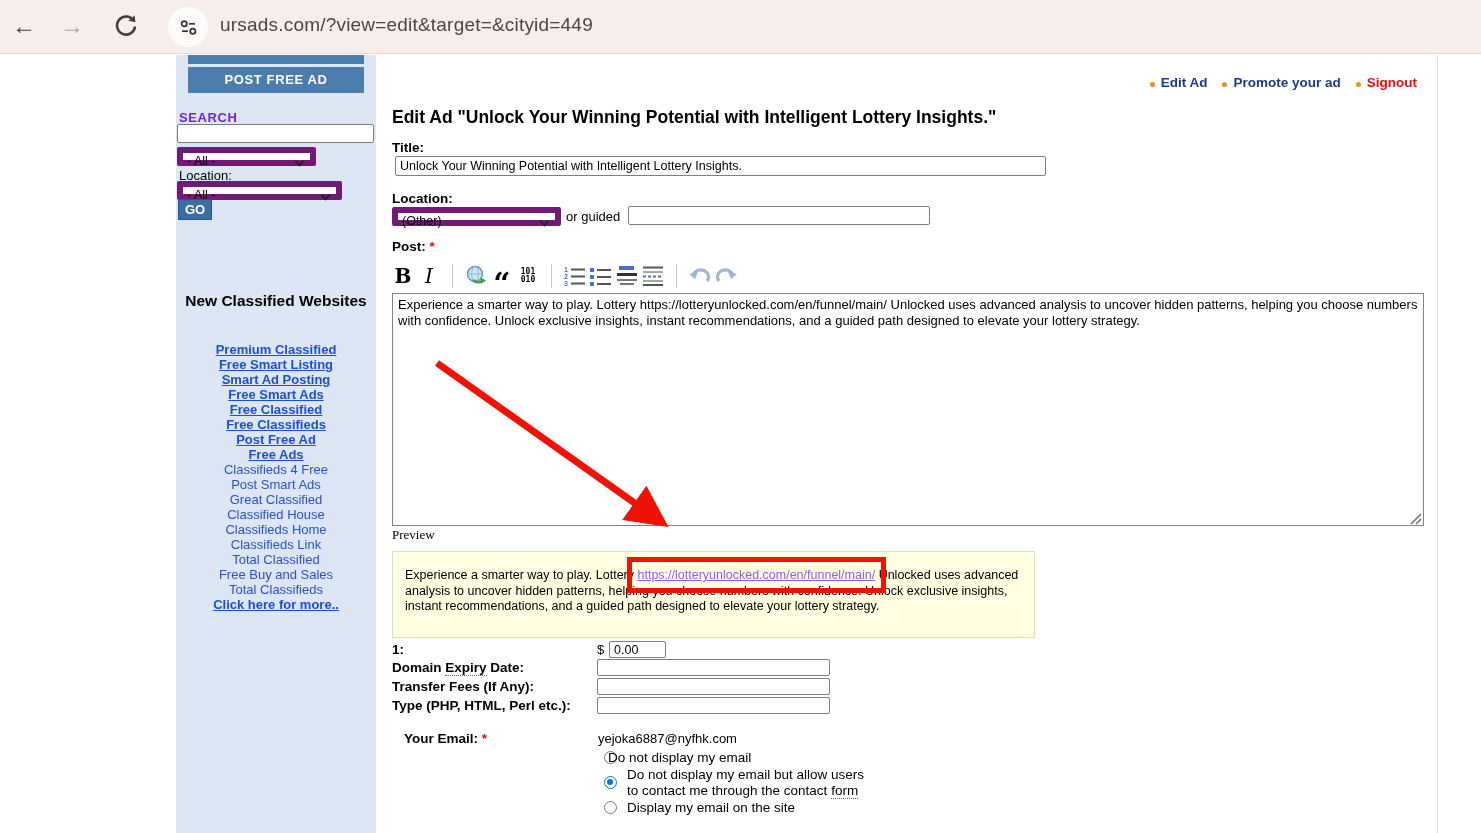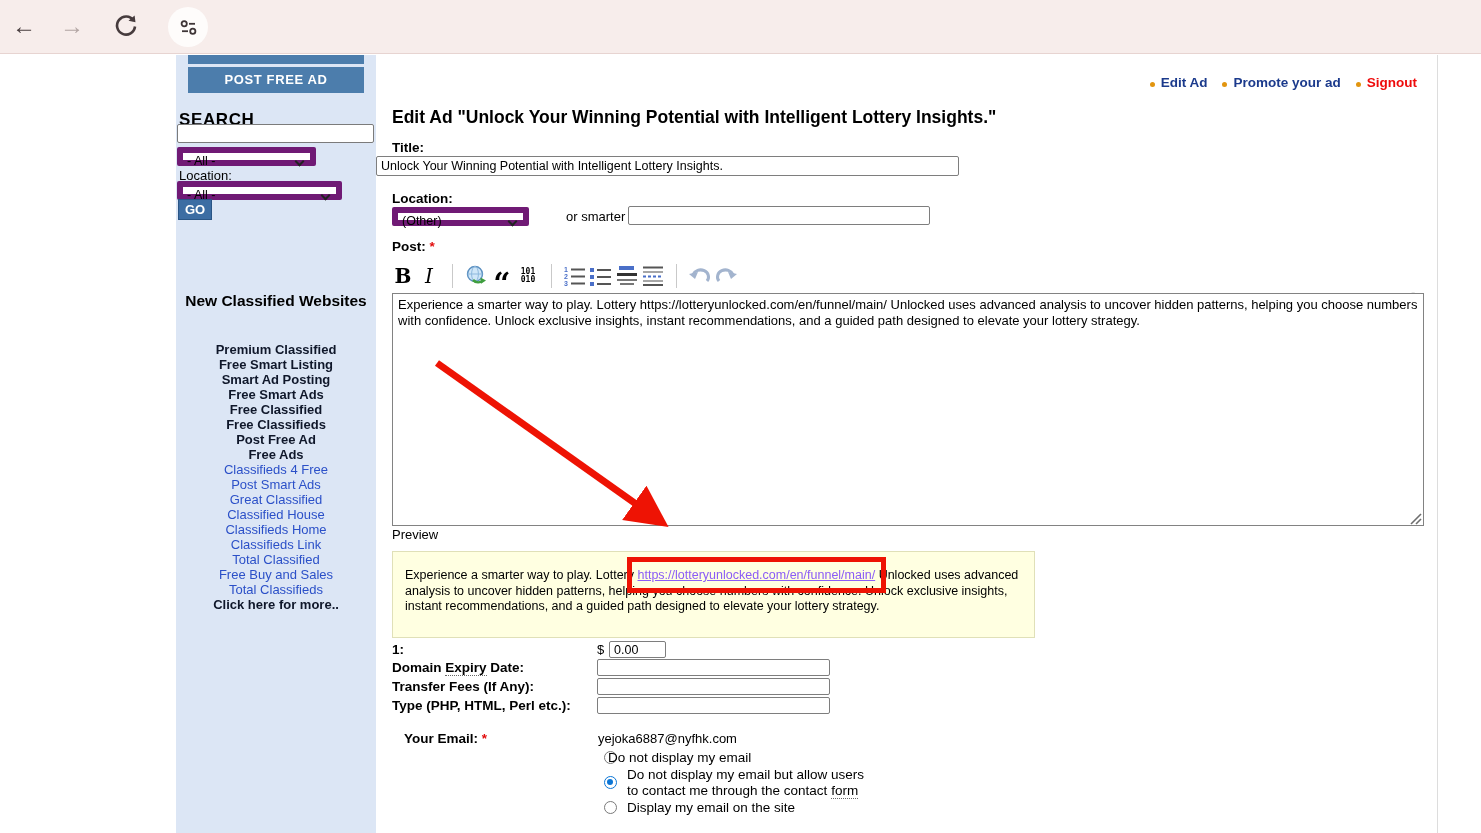--- a/index.html
+++ b/index.html
@@ -33,22 +33,22 @@
     position:absolute; left:176px; top:55px; width:200px; height:778px;
     background:#dce6f5;
   }
   .side-stub { position:absolute; left:12px; top:0px; width:176px; height:9px; background:#4c7dac; }
   .side-btn {
     position:absolute; left:12px; top:12px; width:176px; height:26px; background:#4c7dac;
     color:#fff; font-weight:bold; font-size:13px; text-align:center; line-height:26px;
     letter-spacing:0.6px; cursor:pointer;
   }
   .search-label {
-    position:absolute; left:3px; top:55px; font-size:17px; font-weight:bold;
-    color:#000000; letter-spacing:0.6px;
+    position:absolute; left:3px; top:55px; font-size:13px; font-weight:bold;
+    color:#6d28d9; letter-spacing:0.6px;
   }
   .side-input {
     position:absolute; left:1px; top:69px; width:197px; height:19px;
     border:1px solid #7b7b7b; border-radius:2px; background:#fff; font-size:12.5px; padding:0 4px;
   }
   .fake-select {
     position:absolute; background:#fff; border:6px solid #701a75; border-radius:2px;
     font-size:12.5px; line-height:17px; padding:0 4px; cursor:pointer;
   }
   .side-sel1 { left:1px; top:92px; width:139px; height:19px; }
@@ -62,21 +62,21 @@
     position:absolute; left:2px; top:144px; width:34px; height:21px; background:#3c6da3;
     border:1px solid #2a5585; color:#fff; font-weight:bold; font-size:13px; text-align:center;
     line-height:19px; cursor:pointer;
   }
   .side-heading {
     position:absolute; left:0; top:236px; width:200px; text-align:center;
     font-size:15.5px; font-weight:bold; color:#000; line-height:19px;
   }
   .side-links { position:absolute; left:0; top:287px; width:200px; text-align:center; }
   .side-link { font-size:13px; line-height:15px; color:#2b50c8; cursor:pointer; }
-  .side-link.b { font-weight:bold; color:#0f172a; }
+  .side-link.b { font-weight:bold; color:#1d4ed8;text-decoration:underline; }
   
   .main-border { position:absolute; left:1437px; top:55px; width:1px; height:778px; background:#dddddd; }
   .user-nav {
     position:absolute; top:75px; right:64px; display:flex; gap:15px; align-items:center;
     font-size:13.5px; font-weight:bold;
   }
   .user-nav .item { display:flex; align-items:center; gap:6px; cursor:pointer;text-align:center; }
   .dot { width:5px; height:5px; border-radius:50%; background:#e2950f; margin-top:3px; }
   .nav-blue { color:#1b3a8c; }
   .nav-red { color:#ee0b0b; }
@@ -99,21 +99,21 @@
   .glyph-q { font-family:"DejaVu Serif","Liberation Serif",serif; font-weight:bold; font-size:30px; line-height:10px; transform:translateY(8px); }
   .glyph-code { font-family:"DejaVu Sans Mono","Liberation Mono",monospace; font-weight:bold; font-size:8px; line-height:8px; text-align:center; }
   .wmd-logo { position:absolute; left:1366px; top:260px; font-size:22px; font-weight:bold; color:#e4e4e4;margin-top:28px; }
   .post-textarea {
     position:absolute; left:392px; top:293px; width:1032px; height:233px;
     border:1px solid #828282; background:#fff; resize:none; overflow:hidden;
     font-family:"Liberation Sans","DejaVu Sans",sans-serif; font-size:13px; line-height:16px;
     padding:3px 5px; color:#000;
   }
   .grip { position:absolute; left:1407px; top:512px; pointer-events:none; }
-  .preview-label { position:absolute; left:392px; top:527px; font-size:13px; }
+  .preview-label { position:absolute; left:392px; top:527px; font-size:13px;font-family:Liberation Serif, serif; }
   .preview-box {
     position:absolute; left:392px; top:551px; width:643px; height:87px;
     background:#ffffe1; border:1px solid #e0e0b8; padding:16px 12px 0 12px;
     font-size:12.5px; line-height:15.5px; color:#000;
   }
   .preview-link {
     color:#8b5cf6; text-decoration:underline; cursor:pointer;
     outline:5px solid #ee1304; outline-offset:6px;
   }
   .annot-arrow { position:absolute; left:415px; top:348px; pointer-events:none; z-index:20; }
@@ -140,20 +140,21 @@
     <path d="M20.5 7.5 A 9 9 0 1 0 22 13.5" fill="none" stroke="#463b3d" stroke-width="2.6"></path>
     <polygon points="15.5,7.8 22.5,9.2 21.6,2.6" fill="#463b3d"></polygon>
   </svg>
   <div class="url-pill-circle"></div>
   <svg class="tune-svg" width="17" height="17" viewBox="0 0 17 17">
     <circle cx="4.2" cy="4.8" r="2.6" fill="none" stroke="#3e3537" stroke-width="1.8"></circle>
     <line x1="9" y1="4.8" x2="15" y2="4.8" stroke="#3e3537" stroke-width="1.8"></line>
     <line x1="2" y1="12.2" x2="8" y2="12.2" stroke="#3e3537" stroke-width="1.8"></line>
     <circle cx="12.8" cy="12.2" r="2.6" fill="none" stroke="#3e3537" stroke-width="1.8"></circle>
   </svg>
+  <span class="url-text">ursads.com/?view=edit&amp;target=&amp;cityid=449</span>
 </div>
 
 <div class="sidebar">
   <div class="side-stub"></div>
   <div class="side-btn">POST FREE AD</div>
   <div class="search-label">SEARCH</div>
   <input class="side-input" value="" style="">
   <div class="fake-select side-sel1">
     <span>- All -</span>
     <span class="chev"></span>
@@ -199,28 +200,28 @@
   </span>
   <span class="item">
     <span class="dot"></span>
     <span class="nav-red">Signout</span>
   </span>
 </div>
 
 <div class="page-h1">Edit Ad "Unlock Your Winning Potential with Intelligent Lottery Insights."</div>
 
 <div class="flabel" style="left:392px; top:140px;">Title:</div>
-<input class="text-input" style="left: 376px; top: 156px; width: 583px; height: 20px;" value="Unlock Your Winning Potential with Intelligent Lottery Insights.">
+<input class="text-input" style="left: 395px; top: 156px; width: 651px; height: 20px;" value="Unlock Your Winning Potential with Intelligent Lottery Insights.">
 
 <div class="flabel" style="left:392px; top:191px;">Location:</div>
-<div class="fake-select" style="left:392px; top:207px; width:137px; height:19px;">
+<div class="fake-select" style="left:392px; top:207px; width:169px; height:19px;">
   <span>(Other)</span>
   <span class="chev"></span>
 </div>
-<div class="plain" style="left:566px; top:209px;">or smarter</div>
+<div class="plain" style="left:566px; top:209px;">or guided</div>
 <input class="text-input" style="left: 628px; top: 206px; width: 302px; height: 19px;" value="">
 
 <div class="flabel" style="left:392px; top:239px;">
   <span>Post:</span>
   <span class="req">*</span>
 </div>
 
 <div class="toolbar">
   <span class="tb-btn glyph-b">B</span>
   <span class="tb-btn glyph-i">I</span>

